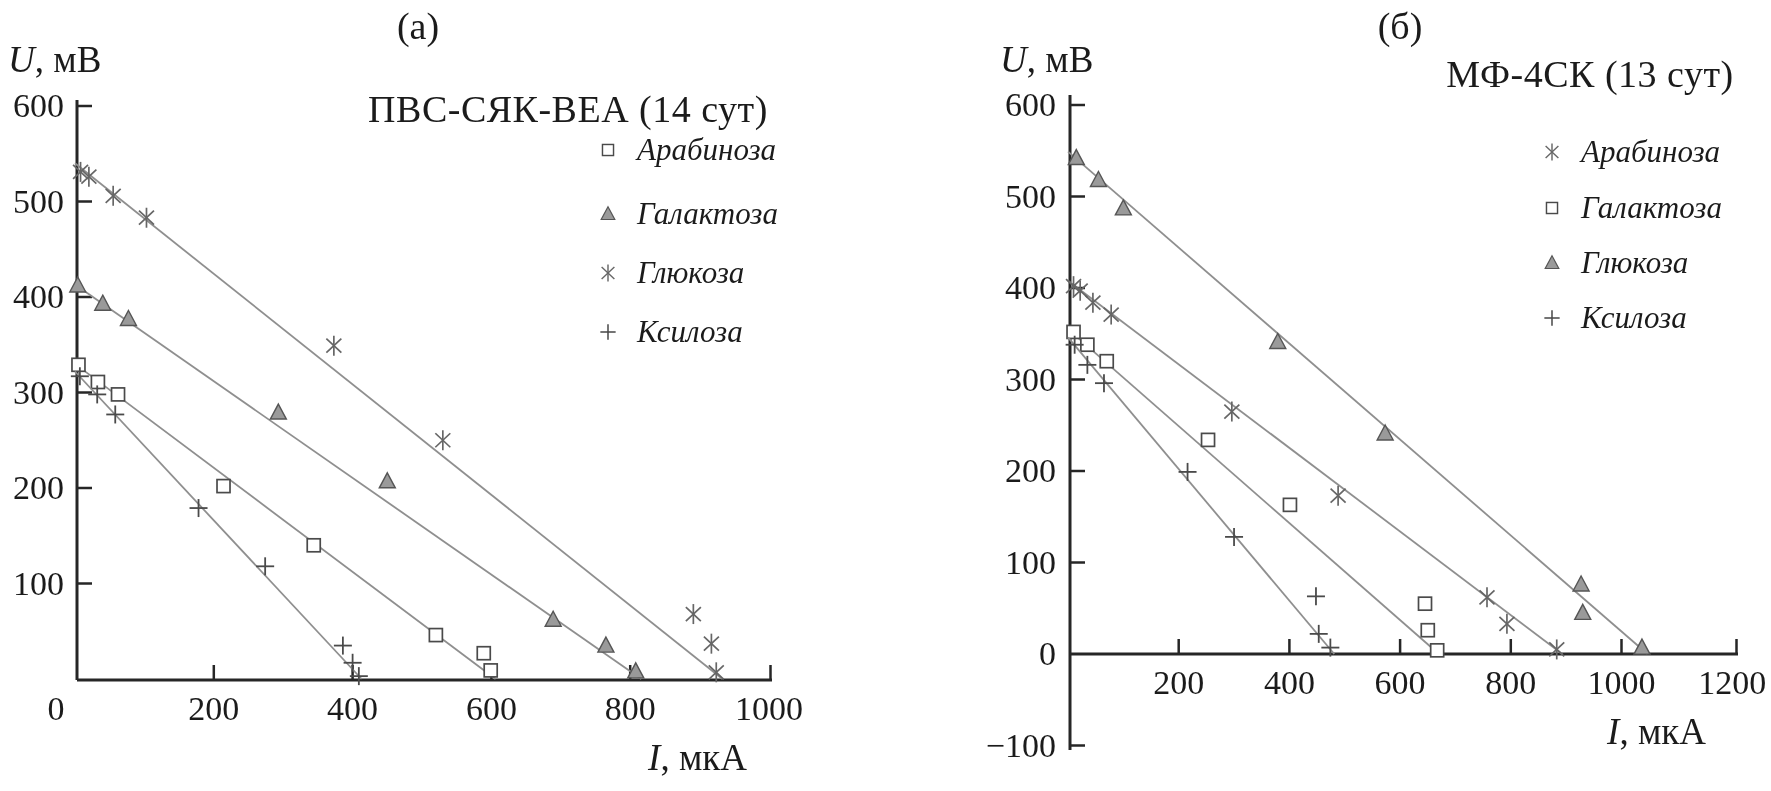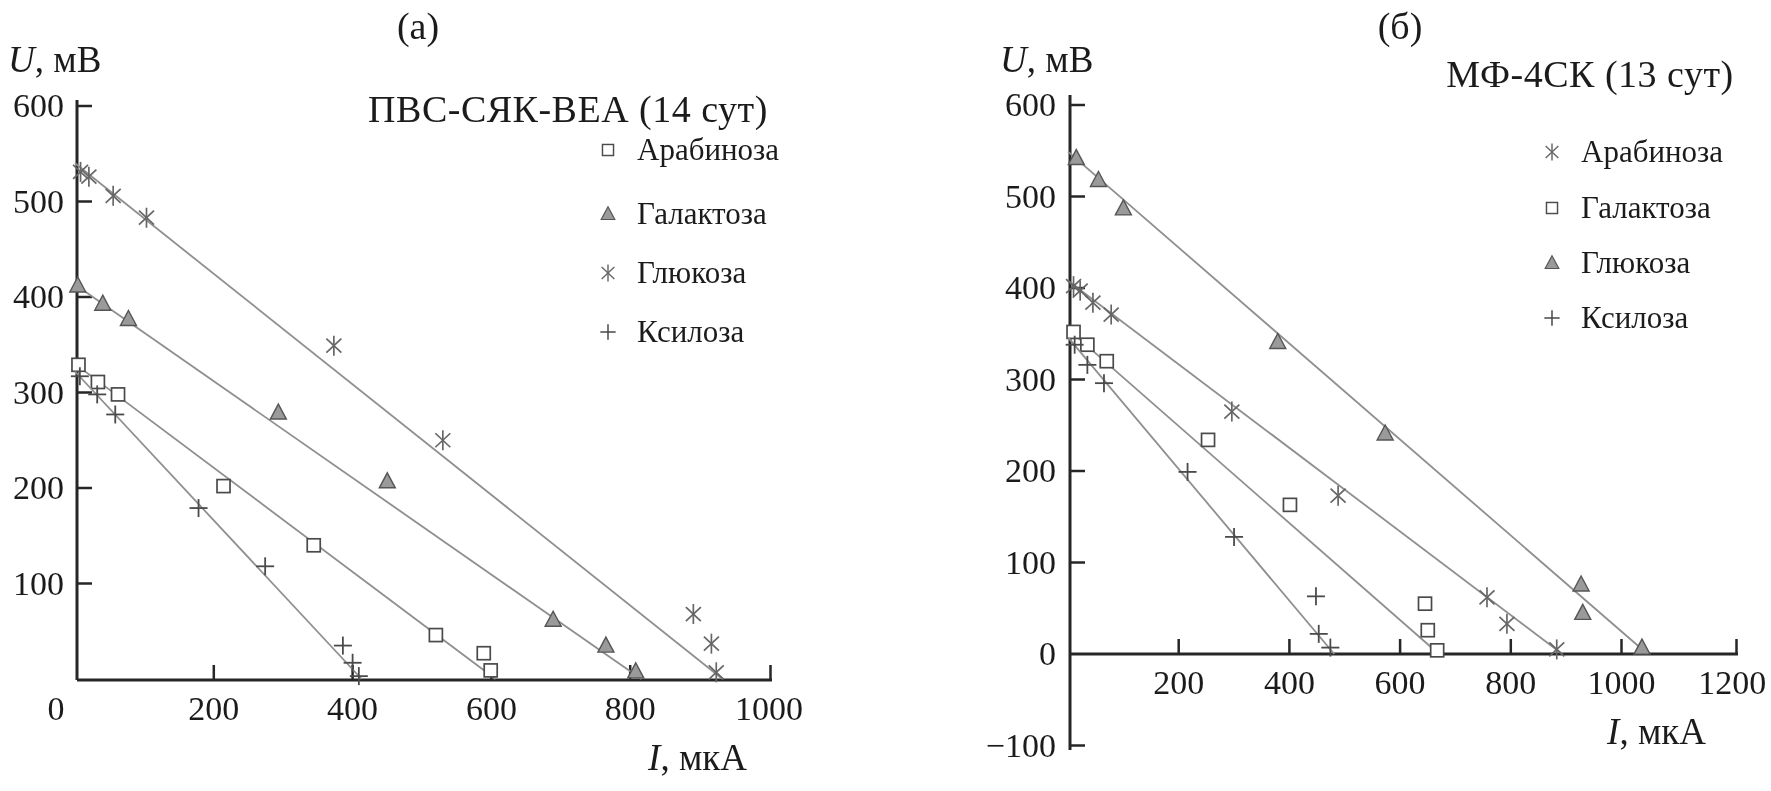--- a/index.html
+++ b/index.html
@@ -7,21 +7,21 @@
           font-family:"Liberation Serif", serif;color:#1b1b1b;}
   .canvas svg{position:absolute;left:0;top:0;}
   .panel-tag{position:absolute;font-size:38px;transform:translateX(-50%);white-space:nowrap;}
   .panel-title{position:absolute;font-size:38px;transform:translateX(-50%);white-space:nowrap;letter-spacing:.5px;}
   .axis-label{position:absolute;font-size:37px;white-space:nowrap;}
   .axis-label .var{font-style:italic;}
   .axis-label.xlab{transform:translateX(-100%);}
   .tick-label{position:absolute;font-size:34px;line-height:34px;}
   .tick-label.x{width:110px;text-align:center;}
   .tick-label.y{width:120px;text-align:right;}
-  .legend-label{position:absolute;font-size:31px;line-height:42px;white-space:nowrap;}
+  .legend-label{position:absolute;font-size:31px;line-height:42px;white-space:nowrap;font-style:italic;}
 </style>
 </head>
 <body>
 
 <div class="canvas">
 
   <section id="panel-a">
     <svg id="svg-a" width="1771" height="791" viewBox="0 0 1771 791">
         <g>
           <line x1="77" y1="100" x2="77" y2="680" stroke="#262626" stroke-width="3"></line>

